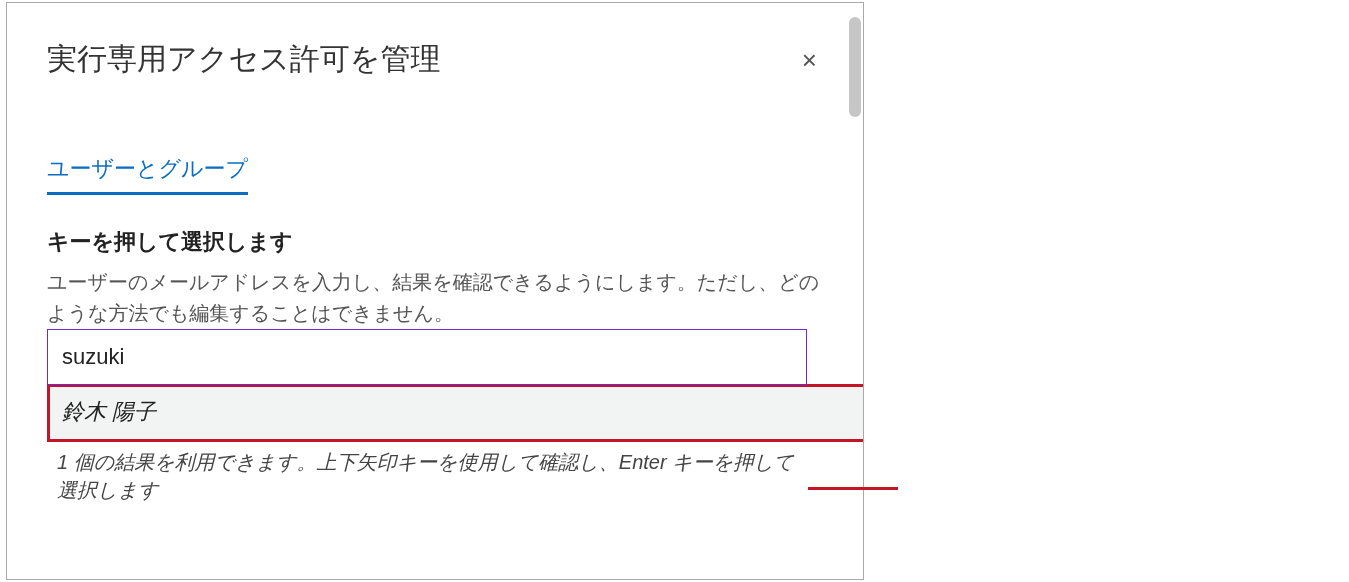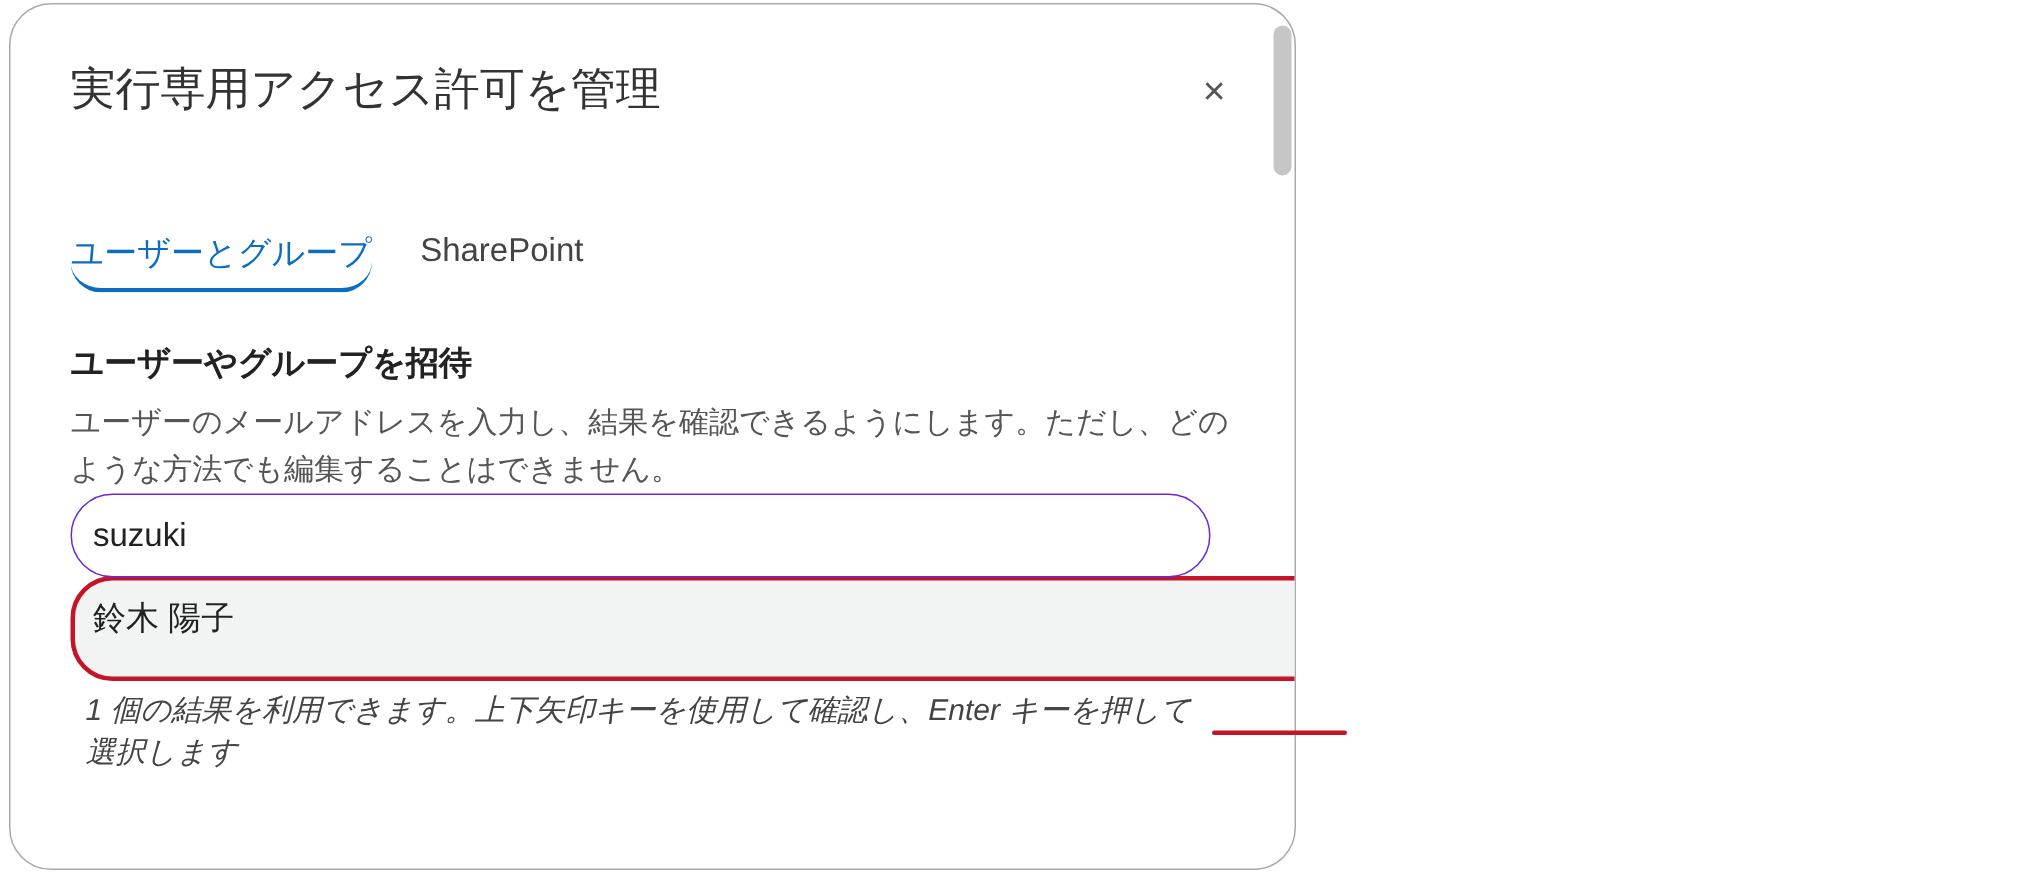--- a/index.html
+++ b/index.html
@@ -1,15 +1,15 @@
 <!DOCTYPE html>
 <html><head>
 <meta charset="utf-8">
 <style>
-  * { box-sizing: border-box; margin: 0; padding: 0; border-radius: 28px; }
+  * { box-sizing: border-box; margin: 0; padding: 0; }
   html, body { width: 1349px; height: 582px; background: #fff; font-family: "Yu Gothic UI", "Meiryo", "Segoe UI", sans-serif; }
   .viewport { position: relative; width: 1349px; height: 582px; }
   .dialog {
     position: absolute;
     left: 6px; top: 2px;
     width: 858px; height: 578px;
     border: 1px solid #a9a9a9;
     background: #fff;
     padding: 36px 40px 0 40px;
     overflow: hidden;
@@ -29,22 +29,23 @@
     font-size: 22px;
     color: #222;
     padding: 0 14px;
     outline: none;
   }
   .suggest {
     width: 892px;
     border: 3px solid #c51425;
     border-top: 3px solid #c51425;
     background: #f2f3f3;
-    padding: 10px 12px 24px 12px;
+    padding: 10px 12px 12px 12px;
     margin-top: -1px;
+    font-style: italic;
   }
   .suggest-name { font-size: 22px; color: #222; }
   .suggest-email { font-size: 22px; color: #444; margin-top: 4px; }
   .results-hint { width: 760px; font-size: 20px; color: #444; padding: 6px 10px 0 10px; line-height: 1.4; font-style: italic; }
   .scrollbar { position: absolute; right: 2px; top: 14px; width: 12px; height: 100px; background: #c6c6c6; border-radius: 6px; }
   .callout {
     position: absolute;
     left: 898px; top: 414px;
     width: 432px; height: 140px;
     border: 3px solid #c51425;
@@ -72,24 +73,23 @@
 
 <div class="viewport">
   <div class="dialog">
     <div class="dialog-header">
       <div class="dialog-title">実行専用アクセス許可を管理</div>
       <button class="close-btn">×</button>
     </div>
 
     <div class="tabs">
       <div class="tab active">ユーザーとグループ</div>
-      <div class="tab">SharePoint</div>
     </div>
 
-    <div class="invite-title">ユーザーやグループを招待</div>
+    <div class="invite-title">キーを押して選択します</div>
     <div class="invite-desc">ユーザーのメールアドレスを入力し、結果を確認できるようにします。ただし、どのような方法でも編集することはできません。</div>
 
     <input class="search-input" type="text" value="suzuki" style="">
 
     <div class="suggest">
       <div class="suggest-name">鈴木 陽子</div>
     </div>
 
     <div class="results-hint">1 個の結果を利用できます。上下矢印キーを使用して確認し、Enter キーを押して選択します</div>
 

